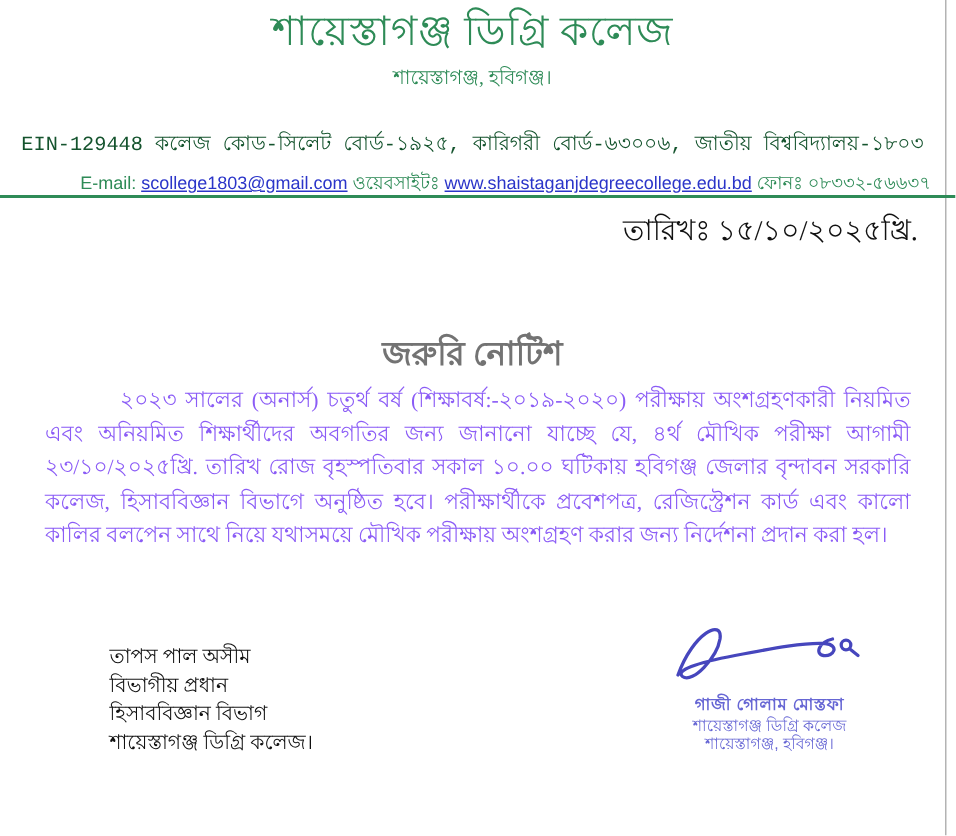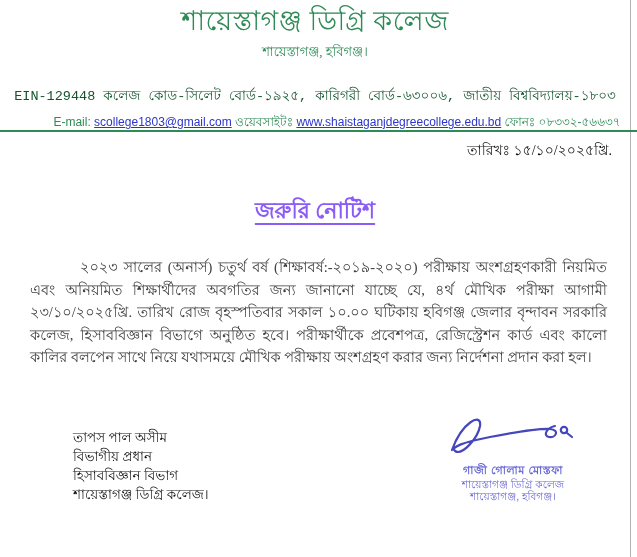--- a/index.html
+++ b/index.html
@@ -30,35 +30,35 @@
   .email-line a.link { color:#2b35c9; text-decoration:underline; cursor:pointer; }
 
   .header-rule {
     position:absolute; top:130px; left:0; width:637px; height:0;
     border-top:2px solid #2e8b57;
   }
 
   
   .date-line {
     position:absolute; top:139px; right:25px;
-    font-size:14px; color:#111;
+    font-size:19px; color:#111;
   }
 
   
   .notice-title-wrap { position:absolute; top:193px; left:0; width:630px; text-align:center; }
   .notice-title {
-    display:inline-block; font-size:22px; font-weight:bold; color:#8b5cf6;
-    text-decoration:underline; text-underline-offset:5px; text-decoration-thickness:1.5px;
+    display:inline-block; font-size:22px; font-weight:bold; color:#737373;
+    text-underline-offset:5px; text-decoration-thickness:1.5px;margin-top:25px;
   }
 
   
   .notice-body {
     position:absolute; top:256px; left:30px; width:577px;
     font-size:14.5px; line-height:22.5px; text-align:justify;
-    text-indent:50px; color:#404040;
+    text-indent:50px; color:#8b5cf6;
   }
 
   
   .signatory { position:absolute; left:73px; top:428px; font-size:13.5px; line-height:19px; color:#111; }
   .signatory div { white-space:nowrap; }
 
   
   .stamp-block { position:absolute; left:418px; top:410px; width:190px; text-align:center; }
   .sig-svg { display:block; margin:0 auto; }
   .stamp-text { color:#5a5ad1; opacity:0.92; font-family:"Liberation Sans", sans-serif; }

